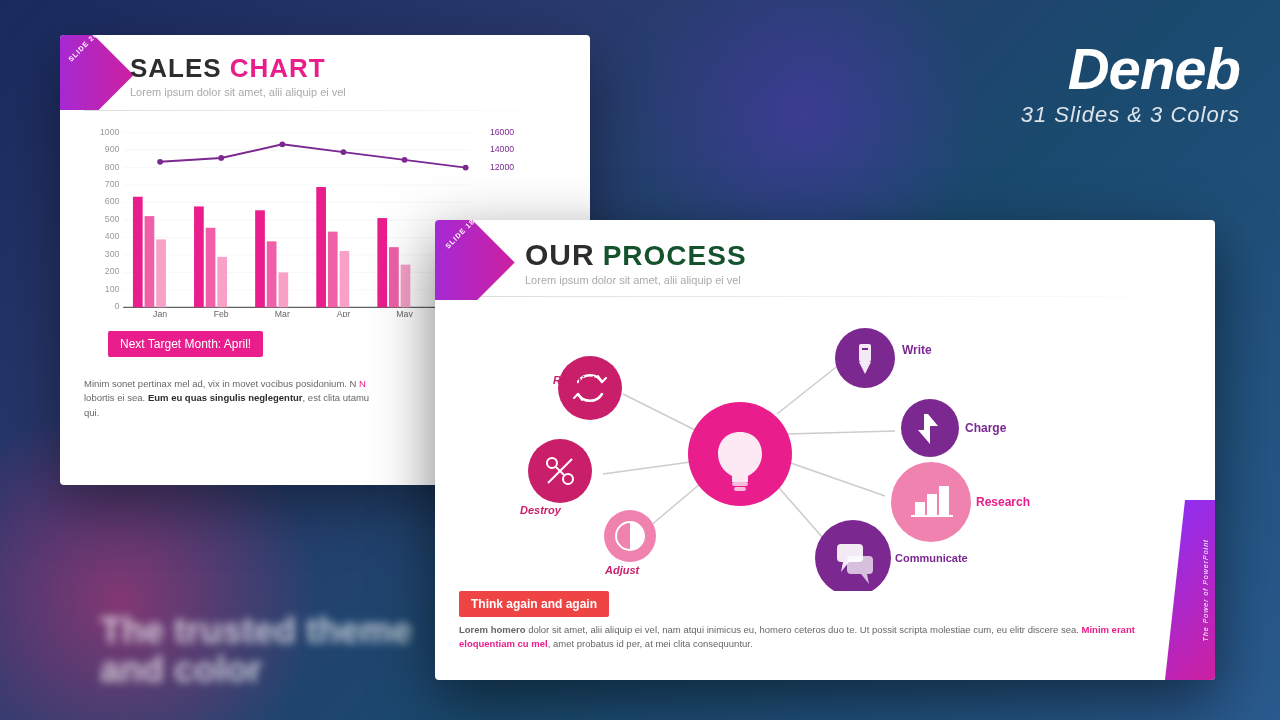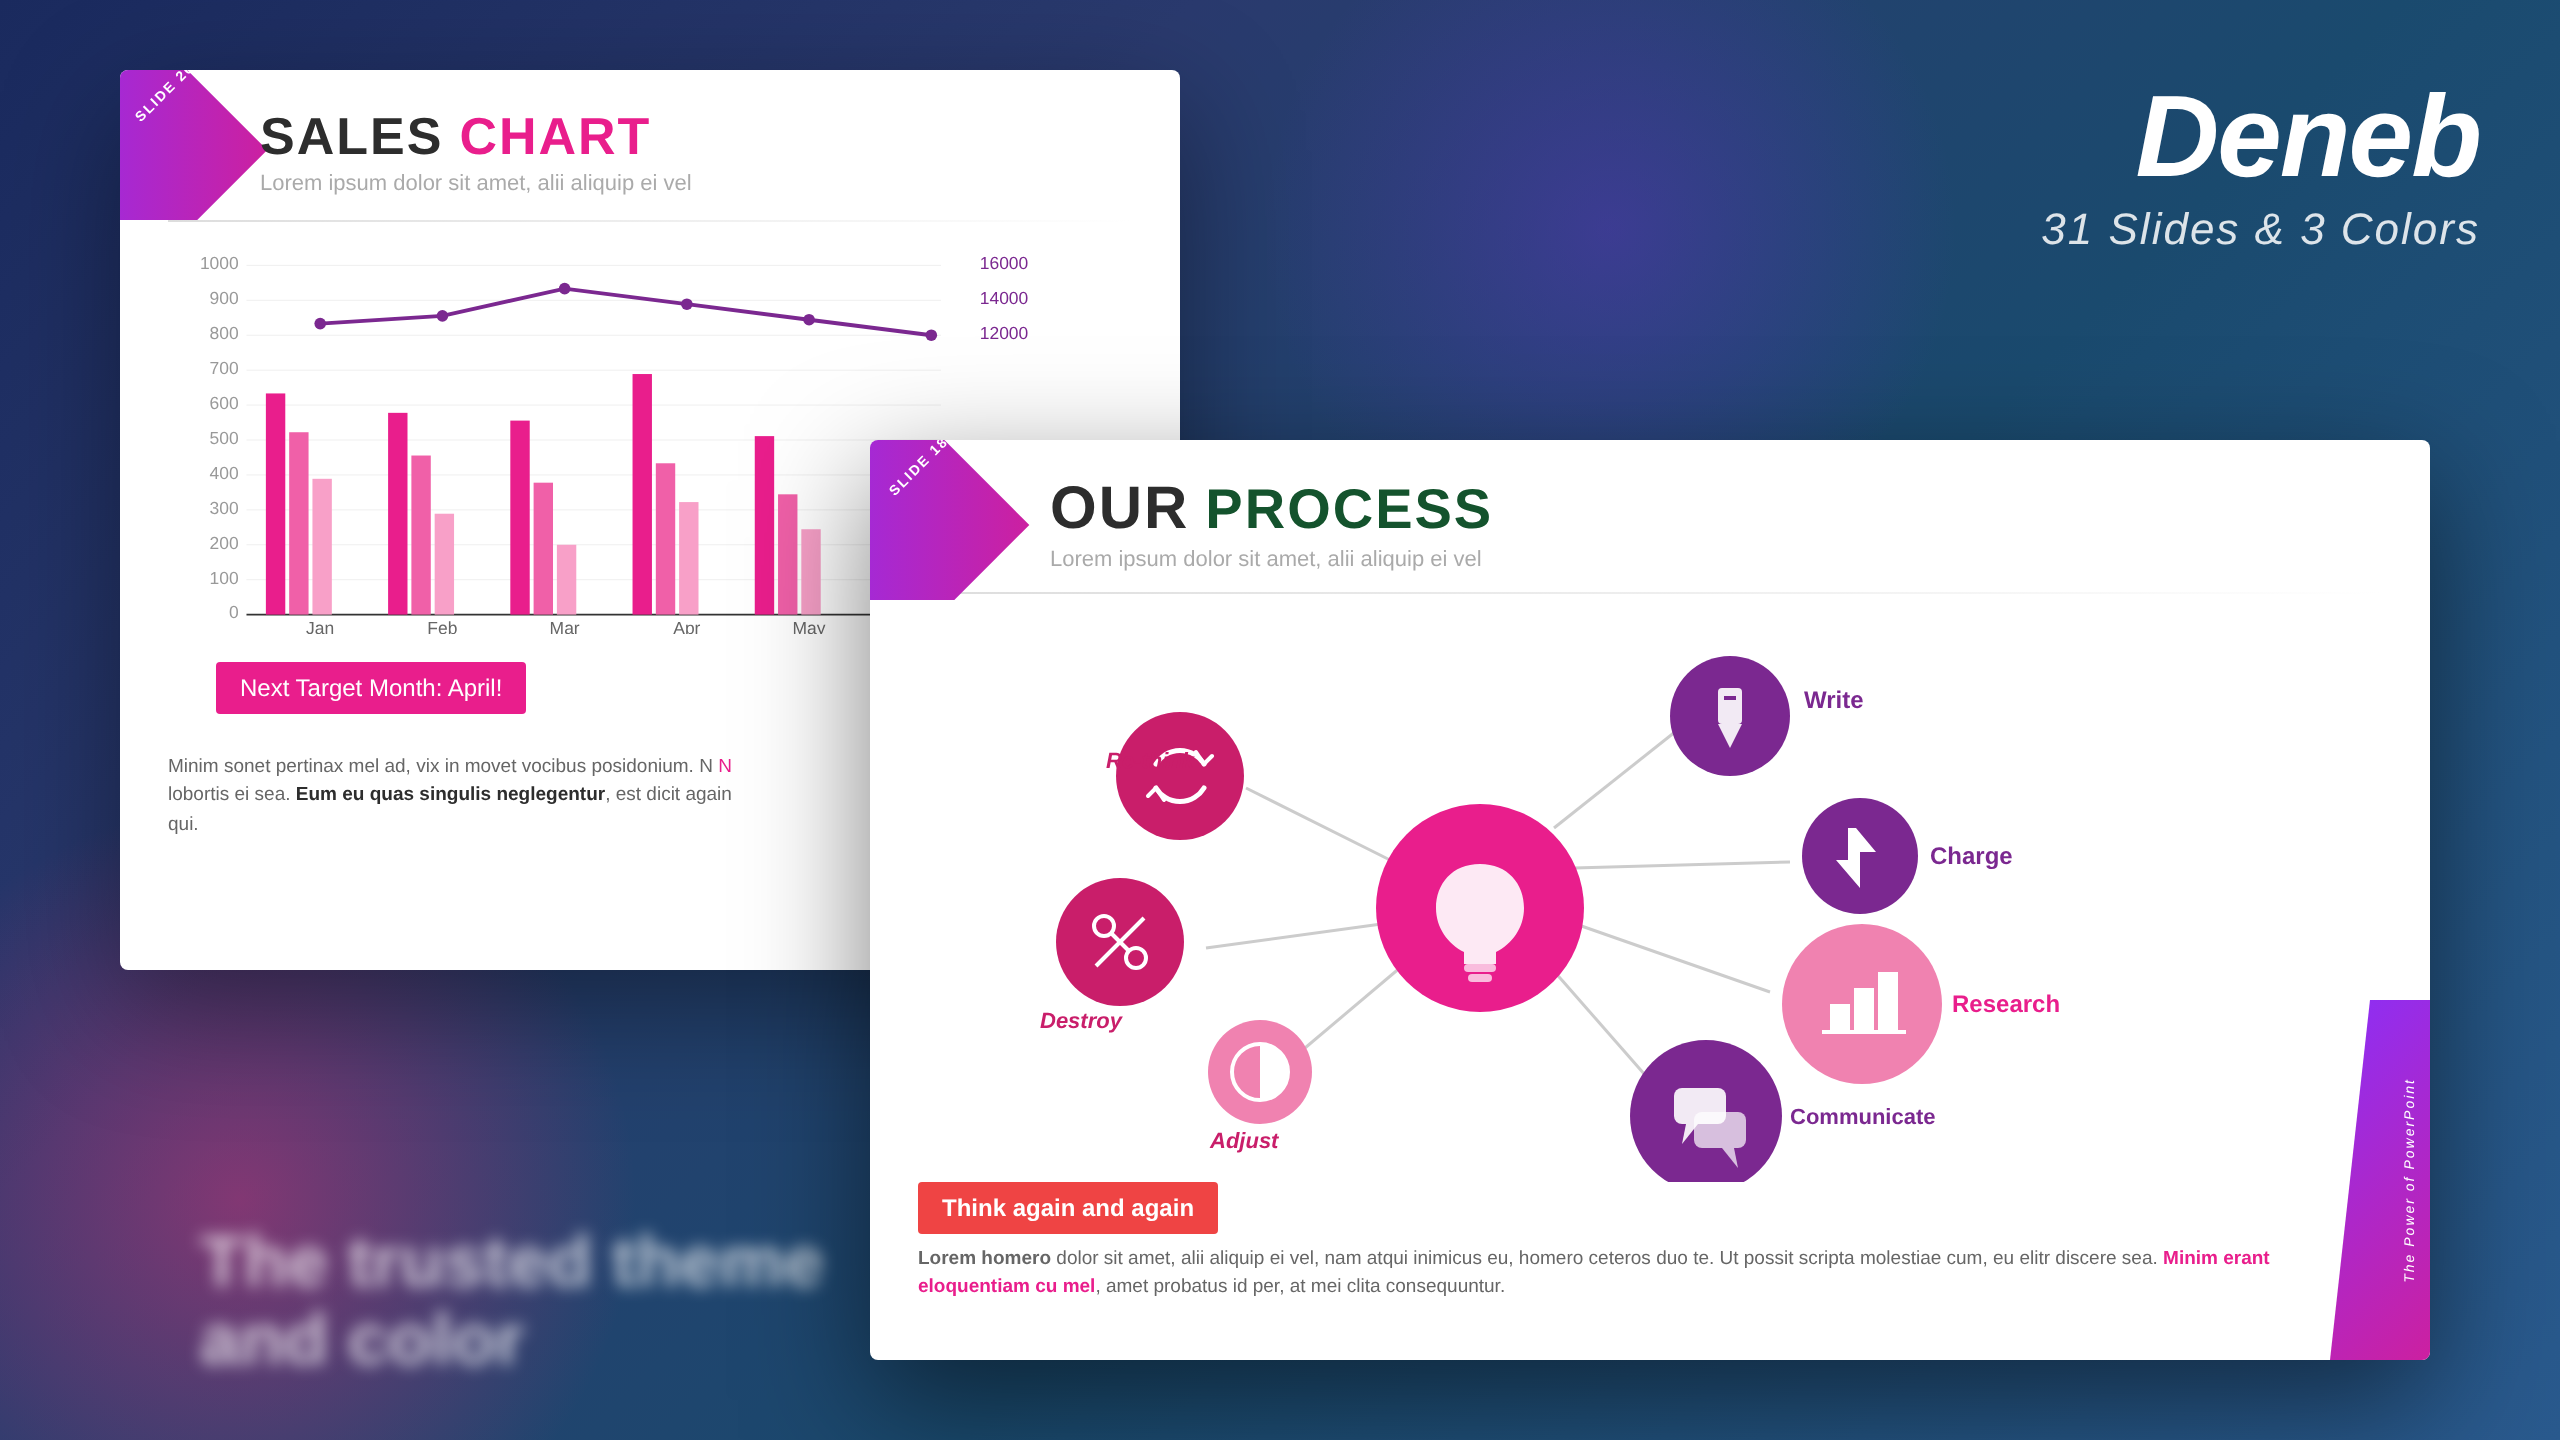--- a/index.html
+++ b/index.html
@@ -453,21 +453,21 @@
       <text x="385" y="200" font-size="9" fill="#666" text-anchor="middle">Jun</text>
     </svg>
   </div>
 
   <div style="padding: 0 24px 6px;">
     <div class="target-box">Next Target Month: April!</div>
   </div>
 
   <div class="back-body-text">
     <span>Minim sonet pertinax mel ad, vix in movet vocibus posidonium. N</span><span class="highlight"> N</span><br>
-    lobortis ei sea. <span class="bold-text">Eum eu quas singulis neglegentur</span><span>, est dicit again</span><br>
+    lobortis ei sea. <span class="bold-text">Eum eu quas singulis neglegentur</span><span>, est clita utamu</span><br>
     <span>qui.</span>
   </div>
 </div>
 
 <div class="slide-front">
 
   <div class="front-ribbon-wrap">
     <div class="front-ribbon-bg"></div>
     <div class="front-slide-num" style="font-size:7px;line-height:1.1;">SLIDE 18</div>
   </div>

